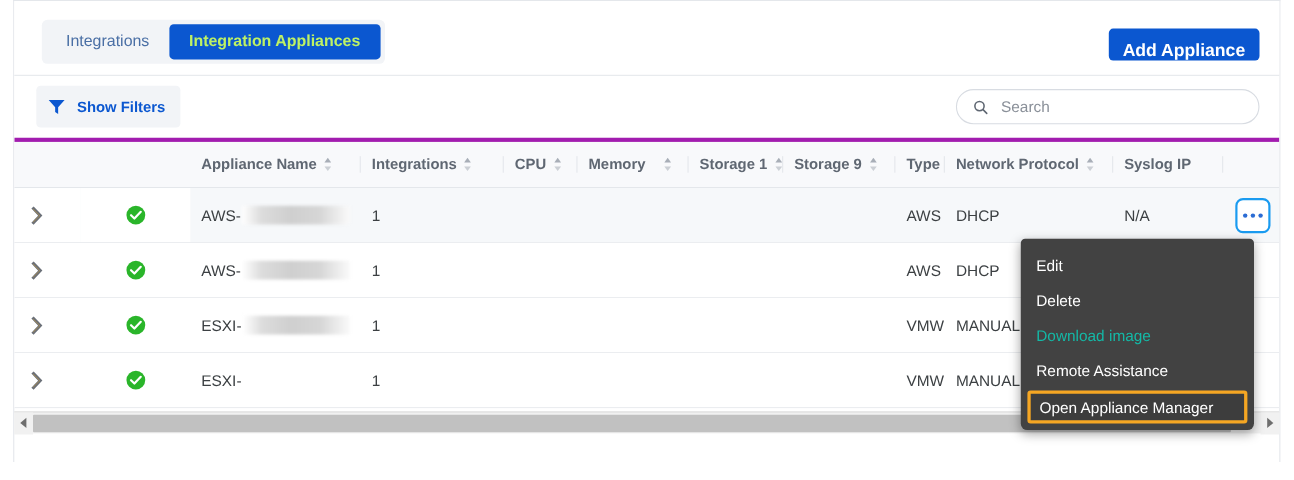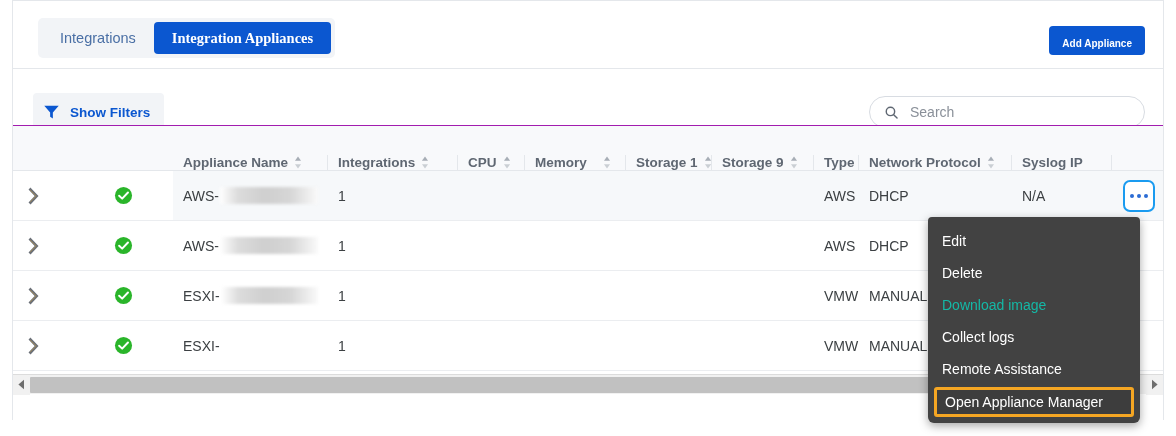--- a/index.html
+++ b/index.html
@@ -51,44 +51,43 @@
     padding: 0 18px;
     display: flex; align-items: center; justify-content: center;
     font-size: 14.5px;
     color: #4a6fa5;
     border-radius: 4px;
     cursor: pointer;
     white-space: nowrap;
   }
   .tab.active {
     background: #0b57d0;
-    color: #ffffff;
+    color: #bef264;
     font-weight: bold;
-    font-family: Liberation Serif, serif;
   }
   .add-btn {
     position: absolute;
     right: 18px; top: 25px;
     height: 29px;
     padding: 12px 13px;
     background: #0b57d0;
     color: #ffffff;
     border: none;
     border-radius: 4px;
-    font-size: 10px;
+    font-size: 16px;
     font-weight: bold;
     font-family: "Liberation Sans", sans-serif;
     cursor: pointer;
     white-space: nowrap;
   }
 
   
   .filterbar {
     position: absolute;
-    left: 13px; top: 84px;
+    left: 13px; top: 69px;
     width: 1150px; height: 56px;
     background: #ffffff;
   }
   .show-filters {
     position: absolute;
     left: 20px; top: 9px;
     height: 38px;
     padding: 0 14px 0 10px;
     display: flex; align-items: center; gap: 10px;
     background: #f2f4f7;
@@ -128,24 +127,24 @@
   .table-wrap {
     position: absolute;
     left: 13px; top: 125px;
     width: 1150px; height: 248px;
     overflow: hidden;
   }
   .thead {
     position: relative;
     height: 46px;
     background: #f8f9fb;
-    border-top: 1px solid #a21caf;
+    border-top: 4px solid #a21caf;
     border-bottom: 1px solid #e4e7eb;
     display: flex;
-    align-items: flex-end;
+    align-items: center;
   }
   .th {
     display: flex;
     align-items: center;
     padding: 0 10px;
     font-size: 13.5px;
     font-weight: bold;
     color: #5f6772;
     white-space: nowrap;
     overflow: hidden;
@@ -581,18 +580,17 @@
       <svg width="9" height="11" viewBox="0 0 9 11" aria-hidden="true">
         <path d="M2 0.8 L7.6 5.5 L2 10.2 Z" fill="#6e6e6e"></path>
       </svg>
     </div>
   </div>
 
   <div class="ctxmenu" id="ctxmenu">
       <div class="ctxitem">Edit</div>
       <div class="ctxitem">Delete</div>
       <div class="ctxitem disabled">Download image</div>
-      <div class="ctxitem">Collect logs</div>
       <div class="ctxitem">Remote Assistance</div>
       <div class="ctxitem highlighted">Open Appliance Manager</div>
     </div>
 
 </div>
 
 </body></html>

